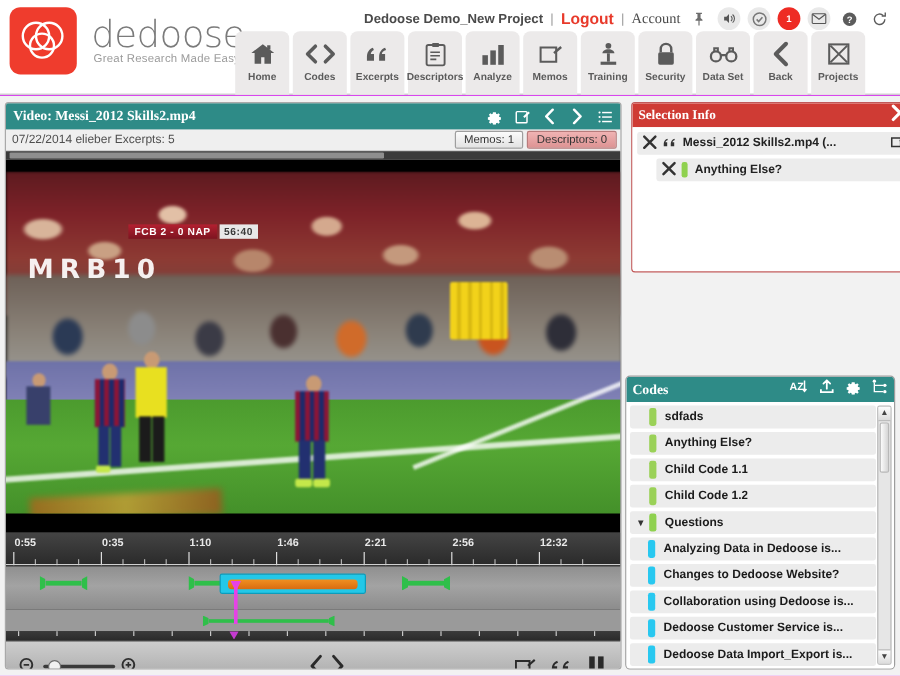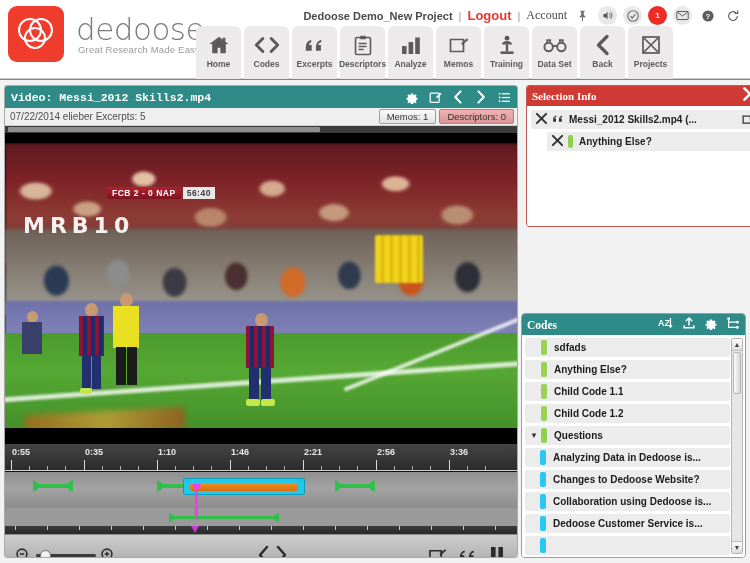--- a/index.html
+++ b/index.html
@@ -79,21 +79,21 @@
   
   .video-panel {
     position:absolute; left:4px; top:5px; width:514px; height:473px;
     background:#dcdcdc; border:1px solid #a9a9a9; border-radius:3px;
     overflow:hidden;
   }
   .vp-header {
     height:22px; background:#2e8b87; color:#fff;
     display:flex; align-items:center; padding:0 6px;
   }
-  .vp-title { font-size:11.5px; font-weight:bold; font-family:Liberation Mono, monospace; flex:1; }
+  .vp-title { font-size:11.5px; font-weight:bold; font-family:Liberation Serif, serif; flex:1; }
   .vp-icons { display:flex; align-items:center; gap:9px; }
   .vp-icons .vi { width:14px; height:14px; display:flex; align-items:center; justify-content:center; color:#fff; }
 
   .vp-sub {
     height:18px; background:#efefef; border-bottom:1px solid #cfcfcf;
     display:flex; align-items:center; padding:0 5px; position:relative;
   }
   .vp-sub-text { font-size:10px; color:#4f4f4f; }
   .badges { position:absolute; right:3px; top:1px; display:flex; gap:3px; }
   .badge {
@@ -481,20 +481,29 @@
           <svg width="20" height="21" viewBox="0 0 20 21">
               <circle cx="10" cy="3.2" r="2.4" fill="currentColor"></circle>
               <path d="M10 6c-3 0-5 1.6-5 3.4h10C15 7.6 13 6 10 6z" fill="currentColor"></path>
               <rect x="8.8" y="9.4" width="2.4" height="7" fill="currentColor"></rect>
               <rect x="3.5" y="16.4" width="13" height="2.6" fill="currentColor"></rect>
             </svg>
         </span>
         <span class="lbl">Training</span>
       </div>
 
+      <div class="navtab">
+        <span class="ico">
+          <svg width="18" height="21" viewBox="0 0 18 21">
+              <path d="M4.6 8.5V6a4.4 4.4 0 018.8 0v2.5" fill="none" stroke="currentColor" stroke-width="2"></path>
+              <rect x="2.5" y="8.5" width="13" height="10.5" rx="1.4" fill="currentColor"></rect>
+            </svg>
+        </span>
+        <span class="lbl">Security</span>
+      </div>
 
       <div class="navtab">
         <span class="ico">
           <svg width="24" height="18" viewBox="0 0 24 18">
               <circle cx="5.6" cy="11" r="4.2" fill="none" stroke="currentColor" stroke-width="1.9"></circle>
               <circle cx="18.4" cy="11" r="4.2" fill="none" stroke="currentColor" stroke-width="1.9"></circle>
               <path d="M9.8 10h4.4" stroke="currentColor" stroke-width="1.9"></path>
               <path d="M4.2 7V4.2h3V7M16.8 7V4.2h3V7" stroke="currentColor" stroke-width="1.7" fill="none"></path>
             </svg>
         </span>
@@ -626,21 +635,21 @@
 
       <div class="timeline">
 
         <div class="ruler">
           <span class="tick-label" style="left:7px;">0:55</span>
           <span class="tick-label" style="left:80px;">0:35</span>
           <span class="tick-label" style="left:153px;">1:10</span>
           <span class="tick-label" style="left:226px;">1:46</span>
           <span class="tick-label" style="left:299px;">2:21</span>
           <span class="tick-label" style="left:372px;">2:56</span>
-          <span class="tick-label" style="left:445px;">3:36</span>
+          <span class="tick-label" style="left:445px;">12:32</span>
 
           <span class="tick-major" style="left:6px;"></span>
           <span class="tick-minor" style="left:24px;"></span>
             <span class="tick-minor" style="left:42px;"></span>
             <span class="tick-minor" style="left:60px;"></span>
           <span class="tick-major" style="left:79px;"></span>
           <span class="tick-minor" style="left:97px;"></span>
             <span class="tick-minor" style="left:115px;"></span>
             <span class="tick-minor" style="left:133px;"></span>
           <span class="tick-major" style="left:152px;"></span>
@@ -888,20 +897,21 @@
           <div class="code-row indent1">
             <span class="cbar" style="background:#28c8f0;"></span>
             <span class="code-label">Collaboration using Dedoose is...</span>
           </div>
           <div class="code-row indent1">
             <span class="cbar" style="background:#28c8f0;"></span>
             <span class="code-label">Dedoose Customer Service is...</span>
           </div>
           <div class="code-row indent1">
             <span class="cbar" style="background:#28c8f0;"></span>
+            <span class="code-label">Dedoose Data Import_Export is...</span>
           </div>
 
         </div>
 
         <div class="code-scrollbar">
           <div class="csb-btn">▲</div>
           <div class="csb-thumb"></div>
           <div class="csb-btn bot">▼</div>
         </div>
       </div>

